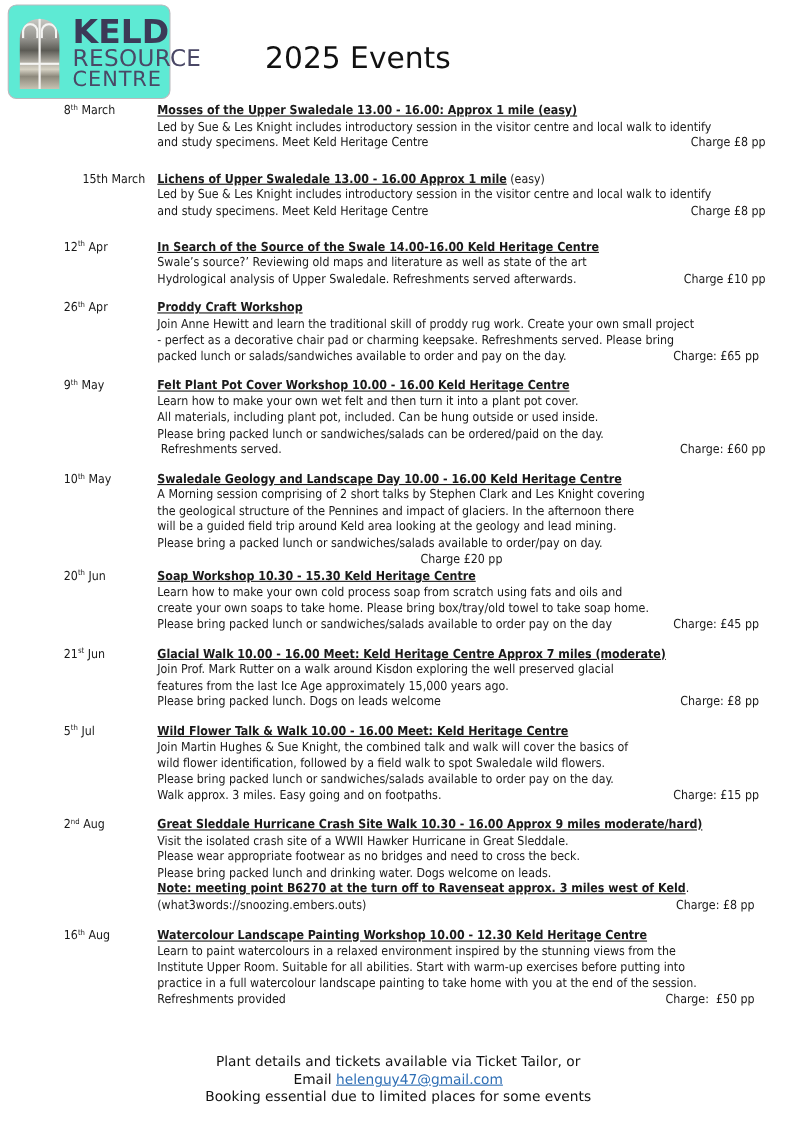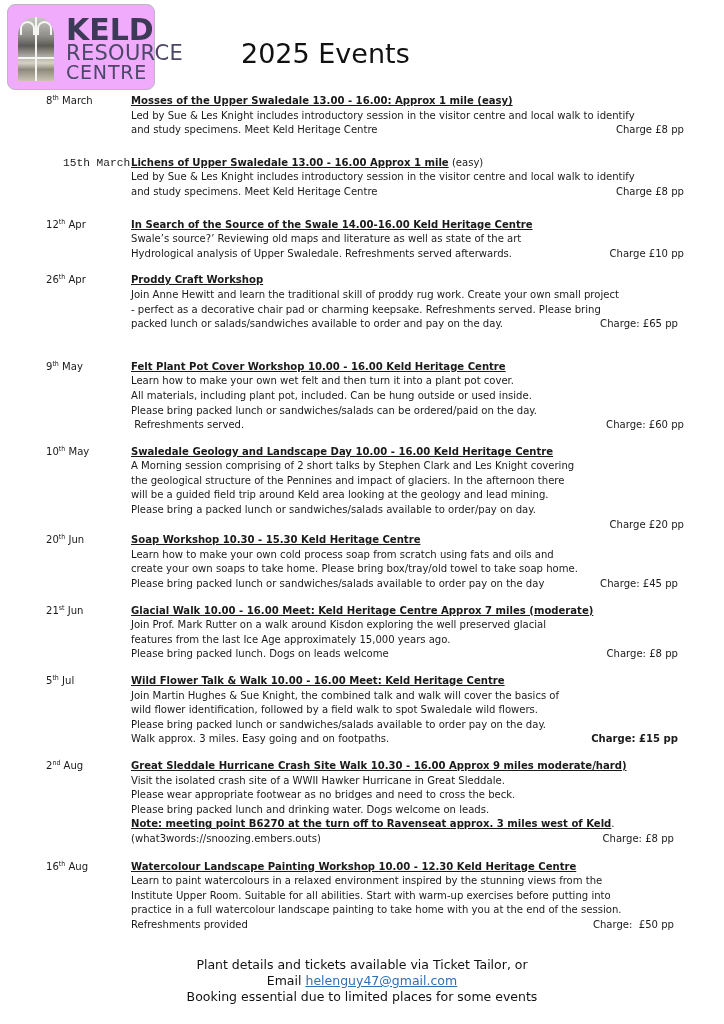--- a/index.html
+++ b/index.html
@@ -1,21 +1,21 @@
 <!DOCTYPE html>
 <html><head>
 <meta charset="utf-8">
 <style>
   * { box-sizing: border-box; margin: 0; padding: 0; }
   html, body { width: 724px; height: 1024px; background: #ffffff; overflow: hidden; }
   body { position: relative; font-family: "DejaVu Sans Condensed", "DejaVu Sans", "Liberation Sans", sans-serif; color: #1a1a1a; }
 
   .logo {
     position: absolute; left: 7px; top: 4px; width: 148px; height: 86px;
-    border: 1.5px solid #b9b9bd; border-radius: 8px; background: #f0abfc;
+    border: 1.5px solid #b9b9bd; border-radius: 8px; background: #5eead4;
   }
   .logo-window {
     position: absolute; left: 10px; top: 12px; width: 36px; height: 64px;
     border-radius: 18px 18px 0 0;
     background: linear-gradient(180deg, #c9c9c4 0%, #8e8d88 30%, #5c5b55 45%, #a8a59c 60%, #d6d2c4 72%, #8d897c 82%, #c8c3b3 100%);
     overflow: hidden;
   }
   .logo-window .mullion-v { position: absolute; left: 17px; top: 0; width: 2px; height: 100%; background: #f4f4f2; }
   .logo-window .mullion-h { position: absolute; left: 0; top: 40px; width: 100%; height: 2px; background: #f4f4f2; }
   .logo-window .arch-l { position: absolute; left: 2px; top: 4px; width: 15px; height: 14px; border: 2px solid #f4f4f2; border-bottom: none; border-radius: 15px 15px 0 0; }
@@ -23,21 +23,21 @@
   .logo-text { position: absolute; left: 58px; top: 10px; color: #3c3a57; }
   .logo-keld { font-family: "DejaVu Sans", sans-serif; font-weight: bold; font-size: 30px; line-height: 30px; letter-spacing: 0px; }
   .logo-resource { font-family: "DejaVu Sans", sans-serif; font-size: 21px; line-height: 17px; color: #4a4866; letter-spacing: 0.3px; }
   .logo-centre { font-family: "DejaVu Sans", sans-serif; font-size: 19px; line-height: 20px; color: #4a4866; letter-spacing: 0.8px; }
 
   .page-title {
     position: absolute; left: 241px; top: 38px;
     font-family: "DejaVu Sans", sans-serif; font-size: 27px; color: #111;
   }
 
-  .events { position: absolute; left: 0; top: 92px; width: 692px; }
+  .events { position: absolute; left: 12px; top: 92px; width: 692px; }
   .event { position: relative; display: flex; }
   .event-date {
     width: 131px; padding-left: 46px; font-size: 11.2px; line-height: 14.6px; color: #1a1a1a; white-space: nowrap;
   }
   .event-date sup { font-size: 7px; vertical-align: 4px; line-height: 0; }
   .event-body { width: 553px; font-size: 11.2px; line-height: 14.6px; color: #1a1a1a; }
   .event-title { font-weight: bold; text-decoration: underline; white-space: nowrap; }
   .event-title-suffix { font-weight: normal; }
   .event-line { white-space: nowrap; display: flex; justify-content: space-between; }
   .event-line .charge { white-space: nowrap; }
@@ -78,21 +78,21 @@
           <span>Led by Sue &amp; Les Knight includes introductory session in the visitor centre and local walk to identify</span>
         </div>
       <div class="event-line">
           <span>and study specimens. Meet Keld Heritage Centre</span>
           <span class="charge">Charge £8 pp</span>
         </div>
     </div>
   </div>
 
   <div class="event" style="margin-top:18px;">
-    <div class="event-date" style="padding-left:63px;font-family:Liberation Mono, monospace;"><span>15th March</span></div>
+    <div class="event-date" style="padding-left:63px;"><span>15th March</span></div>
     <div class="event-body">
       <div style="white-space:nowrap;"><span class="event-title">Lichens of Upper Swaledale 13.00 - 16.00  Approx 1 mile</span><span class="event-title-suffix"> (easy)</span></div>
       <div class="event-line">
           <span>Led by Sue &amp; Les Knight includes introductory session in the visitor centre and local walk to identify</span>
         </div>
       <div class="event-line">
           <span>and study specimens. Meet Keld Heritage Centre</span>
           <span class="charge">Charge £8 pp</span>
         </div>
     </div>
@@ -122,21 +122,21 @@
       <div class="event-line">
           <span>- perfect as a decorative chair pad or charming keepsake.  Refreshments served.  Please bring</span>
         </div>
       <div class="event-line">
           <span>packed lunch or salads/sandwiches available to order and pay on the day.</span>
           <span class="charge" style="margin-right:6px;">Charge: £65 pp</span>
         </div>
     </div>
   </div>
 
-  <div class="event" style="margin-top:28px;">
+  <div class="event" style="margin-top:12px;">
     <div class="event-date"><span>9</span><sup>th</sup> <span>May</span></div>
     <div class="event-body">
       <div class="event-title">Felt Plant Pot Cover Workshop 10.00 - 16.00  Keld Heritage Centre</div>
       <div class="event-line">
           <span>Learn how to make your own wet felt and then turn it into a plant pot cover.</span>
         </div>
       <div class="event-line">
           <span>All materials, including plant pot, included. Can be hung outside or used inside.</span>
         </div>
       <div class="event-line">
@@ -158,21 +158,21 @@
         </div>
       <div class="event-line">
           <span>the geological structure of the Pennines and impact of glaciers.  In the afternoon there</span>
         </div>
       <div class="event-line">
           <span>will be a guided field trip around Keld area looking at the geology and lead mining.</span>
         </div>
       <div class="event-line">
           <span>Please bring a packed lunch or sandwiches/salads available to order/pay on day.</span>
         </div>
-      <div class="event-line" style="justify-content:flex-end;">
+      <div class="event-line" style="justify-content:center;">
           <span class="charge">Charge £20 pp</span>
         </div>
     </div>
   </div>
 
   <div class="event" style="margin-top:1px;">
     <div class="event-date"><span>20</span><sup>th</sup> <span>Jun</span></div>
     <div class="event-body">
       <div class="event-title">Soap Workshop  10.30 - 15.30  Keld Heritage Centre</div>
       <div class="event-line">
@@ -213,21 +213,21 @@
           <span>Join Martin Hughes &amp; Sue Knight, the combined talk and walk will cover the basics of</span>
         </div>
       <div class="event-line">
           <span>wild flower identification, followed by a field walk to spot Swaledale wild flowers.</span>
         </div>
       <div class="event-line">
           <span>Please bring packed lunch or sandwiches/salads available to order pay on the day.</span>
         </div>
       <div class="event-line">
           <span>Walk approx. 3 miles.  Easy going and on footpaths.</span>
-          <span class="charge" style="margin-right:6px;font-weight:bold;">Charge: £15 pp</span>
+          <span class="charge" style="margin-right:6px;">Charge: £15 pp</span>
         </div>
     </div>
   </div>
 
   <div class="event" style="margin-top:12px;">
     <div class="event-date"><span>2</span><sup>nd</sup> <span>Aug</span></div>
     <div class="event-body">
       <div class="event-title">Great Sleddale Hurricane Crash Site Walk 10.30 - 16.00 Approx 9 miles moderate/hard)</div>
       <div class="event-line">
           <span>Visit the isolated crash site of a WWII Hawker Hurricane in Great Sleddale.</span>

